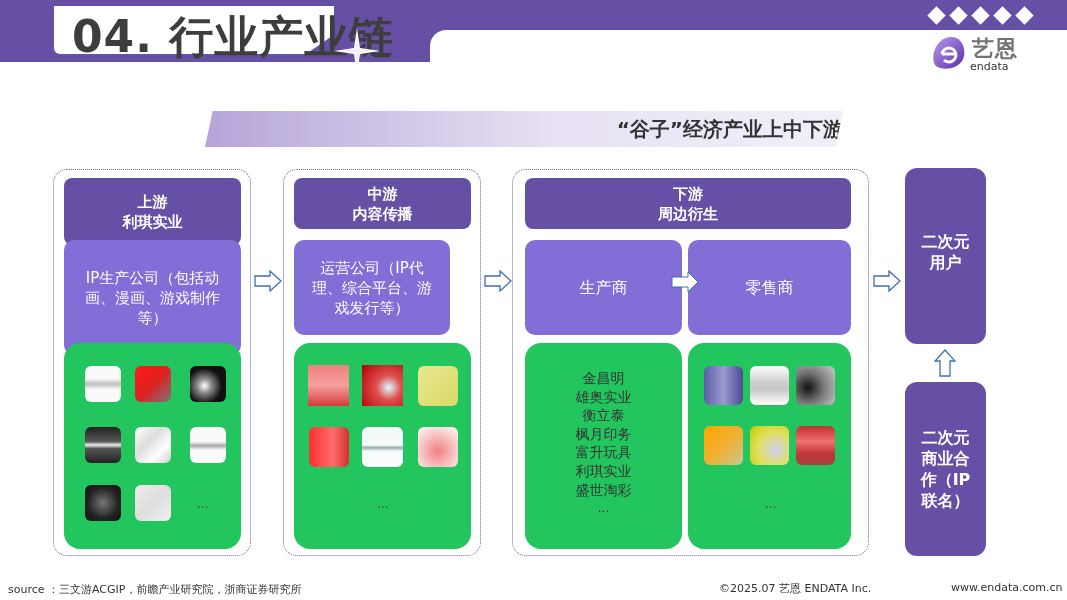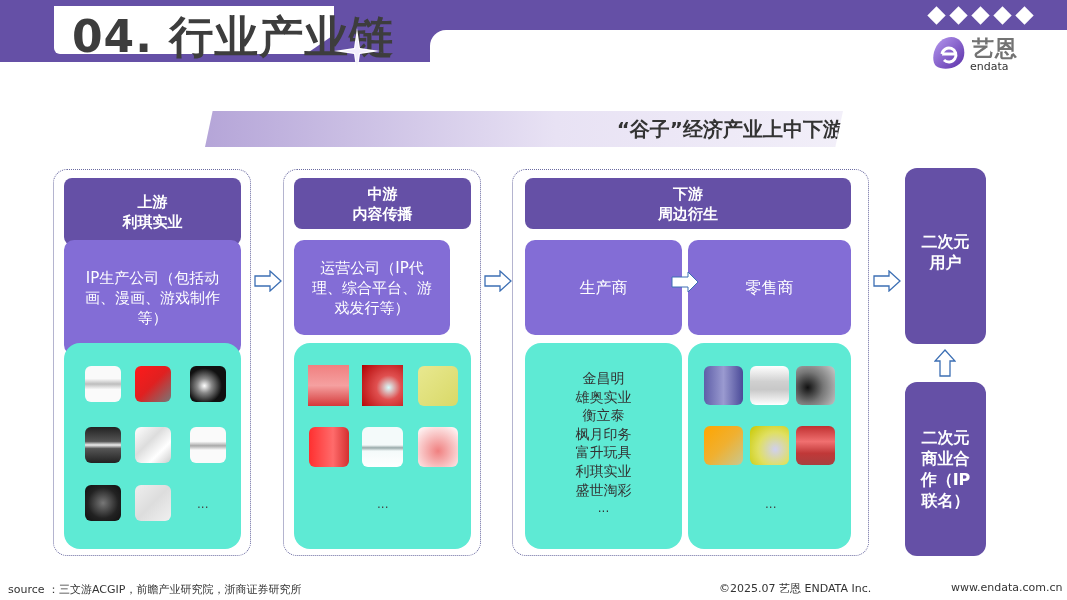--- a/index.html
+++ b/index.html
@@ -27,21 +27,21 @@
     clip-path: polygon(1.2% 0, 100% 0, 98.8% 100%, 0 100%);
     display: flex; align-items: center; justify-content: flex-end; }
   .subtitle span { font-size: 20px; font-weight: bold; color: #333; }
 
   
   .group { position: absolute; border: 1.5px dotted #6a6aa0; border-radius: 14px; }
   .hdr { position: absolute; background: #6550a6; border-radius: 8px; color: #fff; font-weight: bold;
     font-size: 15px; line-height: 20px; text-align: center; display: flex; flex-direction: column; justify-content: center; }
   .desc { position: absolute; background: #836dd6; border-radius: 10px; color: #fff; font-size: 15px;
     line-height: 20px; text-align: center; display: flex; align-items: center; justify-content: center; padding: 0 12px; }
-  .panel { position: absolute; background: #5eead4; border-radius: 16px; }
+  .panel { position: absolute; background: #22c55e; border-radius: 16px; }
   .thumb { position: absolute; width: 36px; height: 36px; border-radius: 6px; }
   .dots { position: absolute; font-size: 12px; color: #444; }
   .arrow { position: absolute; width: 28px; height: 22px; }
   .side { position: absolute; background: #6550a6; border-radius: 12px; color: #fff; font-weight: bold;
     font-size: 16px; line-height: 21px; text-align: center; display: flex; flex-direction: column; justify-content: center; align-items: center; }
   .company-list { position: absolute; left: 0; top: 26px; width: 100%; text-align: center; font-size: 14px; line-height: 18.6px; color: #333; }
   .footer-src { position: absolute; left: 8px; top: 582px; font-size: 11px; color: #333; }
   .footer-copy { position: absolute; left: 719px; top: 581px; font-size: 11px; color: #333; }
   .footer-url { position: absolute; left: 951px; top: 581px; font-size: 11px; color: #333; }
 </style>

